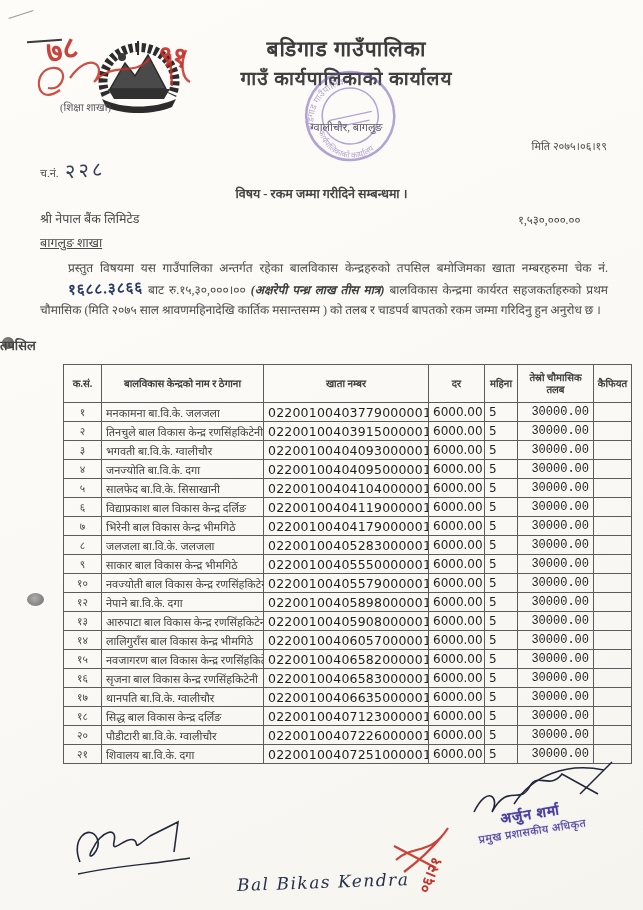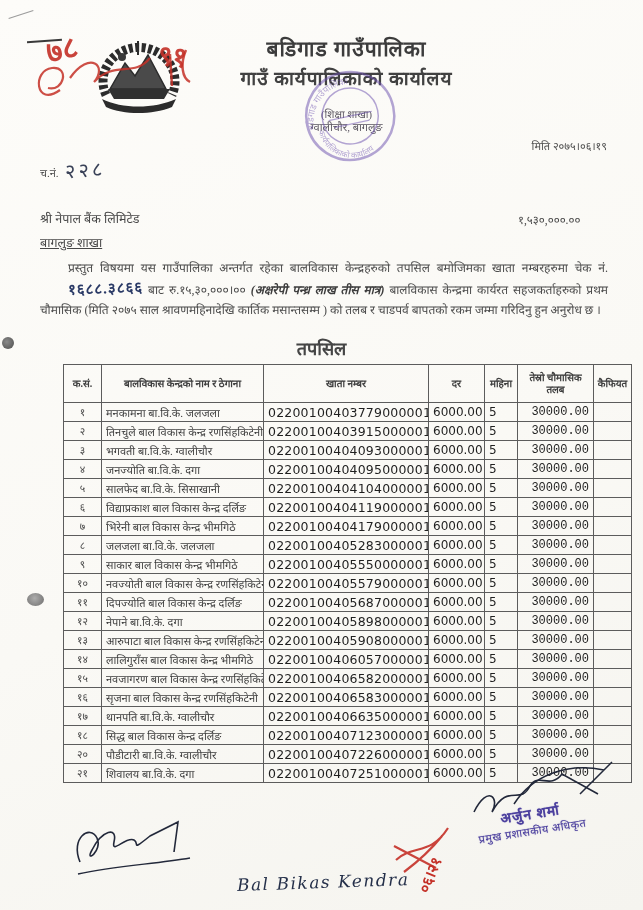--- a/index.html
+++ b/index.html
@@ -7,38 +7,38 @@
   .page {
     position:relative; width:643px; height:910px; margin:0 auto;
     background:linear-gradient(155deg,#fdfcf9 0%, #faf9f5 55%, #f5f4ef 100%);
     overflow:hidden; color:#4a4a4a;
   }
   .abs { position:absolute; }
   .dev { font-family:"Liberation Serif", serif; }
 
   .org-name   { top:34px; left:60px; right:10px; text-align:center; font-size:21px; font-weight:bold; color:#3c3c3c; letter-spacing:1px; }
   .office-name{ top:65px; left:60px; right:10px; text-align:center; font-size:19px; font-weight:bold; color:#414141; letter-spacing:1px; }
-  .dept       { top:100px; left:60px; right:10px; text-align:center; font-size:10.5px; color:#5a5560;margin-top:7px; }
+  .dept       { top:100px; left:60px; right:10px; text-align:left; font-size:10.5px; color:#5a5560; }
   .addr       { top:119px; left:60px; right:10px; text-align:center; font-size:11px; color:#5a5560; }
 
   .ref-no { top:139px; left:40px; font-size:11px; color:#4e4e4e; }
   .date   { top:138px; right:36px; font-size:11px; color:#4e4e4e; }
   .chalani{ top:156px; left:40px; font-size:11px; color:#4e4e4e; }
   .chalani .hand { font-size:20px; color:#3a4258; letter-spacing:3px; display:inline-block; transform:rotate(-4deg); margin-left:6px; }
 
   .subject { top:185px; left:0; right:0; text-align:center; font-size:12.5px; font-weight:600; color:#454545; }
   .addressee1 { top:210px; left:40px; font-size:12.5px; color:#474747; }
   .amount-fig { top:212px; left:518px; font-size:11.5px; color:#474747; }
   .addressee2 { top:234px; left:40px; font-size:12.5px; color:#474747; text-decoration:underline; }
 
   .para { top:258px; left:40px; width:568px; font-size:12px; line-height:20.5px; text-align:justify; color:#4c4c4c; text-indent:28px; }
   .para .cheque-hand { font-size:15px; font-weight:bold; color:#2a3a66; display:inline-block; transform:rotate(-2deg); letter-spacing:1px; }
   .para .words { font-weight:bold; font-style:italic; color:#3d3d3d;margin-top:44px; }
 
-  .tapasil { top:336px; left:0; right:0; text-align:center; font-size:18px; font-weight:600; color:#454545; }
+  .tapasil { top:336px; left:0; right:0; font-size:13px; font-weight:600; color:#454545; }
 
   table.ledger { position:absolute; top:364px; left:63px; border-collapse:collapse; table-layout:fixed; width:568px; background:transparent;padding-left:24px; }
   .ledger th, .ledger td { border:1px solid #5c5c5c; overflow:hidden; white-space:nowrap; }
   .ledger th { height:38px; font-size:10px; font-weight:600; color:#3f3f3f; text-align:center; padding:2px 2px; white-space:normal; line-height:12px; }
   .ledger td { height:19px; padding:0 4px; }
   .c-sn   { text-align:center; font-size:10.5px; color:#4a4a4a; }
   .c-name { font-size:11px; color:#3e3e3e; }
   .c-acct { font-family:"DejaVu Sans", sans-serif; font-size:12.5px; color:#1f1f1f; letter-spacing:.2px; }
   .c-rate { font-family:"DejaVu Sans", sans-serif; font-size:12px; color:#1f1f1f; text-align:right; }
   .c-mon  { font-family:"DejaVu Sans", sans-serif; font-size:12px; color:#1f1f1f; text-align:left; }
@@ -107,20 +107,21 @@
       </text>
       <path d="M34,52 L78,52 M38,60 L74,60" stroke="#6b4fae" stroke-width="1.2" fill="none"></path>
     </svg>
   </div>
 
   <div class="abs date dev">मिति २०७५।०६।१९</div>
   <div class="abs chalani dev">
     <span>च.नं.</span><span class="hand">२२८</span>
   </div>
 
+  <div class="abs subject dev">विषय - रकम जम्मा गरीदिने सम्बन्धमा ।</div>
   <div class="abs addressee1 dev">श्री नेपाल बैंक लिमिटेड</div>
   <div class="abs amount-fig dev">१,५३०,०००.००</div>
   <div class="abs addressee2 dev">बागलुङ शाखा</div>
 
   <div class="abs para dev">
     <span>प्रस्तुत विषयमा यस गाउँपालिका अन्तर्गत रहेका बालविकास केन्द्रहरुको तपसिल बमोजिमका खाता नम्बरहरुमा चेक नं.</span><span class="cheque-hand">१६८८.३८६६</span><span> बाट रु.१५,३०,०००।०० </span><span class="words">(अक्षरेपी पन्ध्र लाख तीस मात्र)</span><span> बालविकास केन्द्रमा कार्यरत सहजकर्ताहरुको प्रथम चौमासिक (मिति २०७५ साल श्रावणमहिनादेखि कार्तिक मसान्तसम्म ) को तलब र चाडपर्व बापतको रकम जम्मा गरिदिनु हुन अनुरोध छ ।</span>
   </div>
 
   <div class="abs tapasil dev">तपसिल</div>
 
@@ -230,29 +231,20 @@
         <tr>
           <td class="c-sn">१०</td>
           <td class="c-name">नवज्योती बाल विकास केन्द्र रणसिंहकिटेनी</td>
           <td class="c-acct">02200100405579000001</td>
           <td class="c-rate">6000.00</td>
           <td class="c-mon">5</td>
           <td class="c-amt">30000.00</td>
           <td class="c-rem"></td>
         </tr>
         <tr>
-          <td class="c-sn">११</td>
-          <td class="c-name">दिपज्योति बाल विकास केन्द्र दर्लिङ</td>
-          <td class="c-acct">02200100405687000001</td>
-          <td class="c-rate">6000.00</td>
-          <td class="c-mon">5</td>
-          <td class="c-amt">30000.00</td>
-          <td class="c-rem"></td>
-        </tr>
-        <tr>
           <td class="c-sn">१२</td>
           <td class="c-name">नेपाने बा.वि.के. दगा</td>
           <td class="c-acct">02200100405898000001</td>
           <td class="c-rate">6000.00</td>
           <td class="c-mon">5</td>
           <td class="c-amt">30000.00</td>
           <td class="c-rem"></td>
         </tr>
         <tr>
           <td class="c-sn">१३</td>

